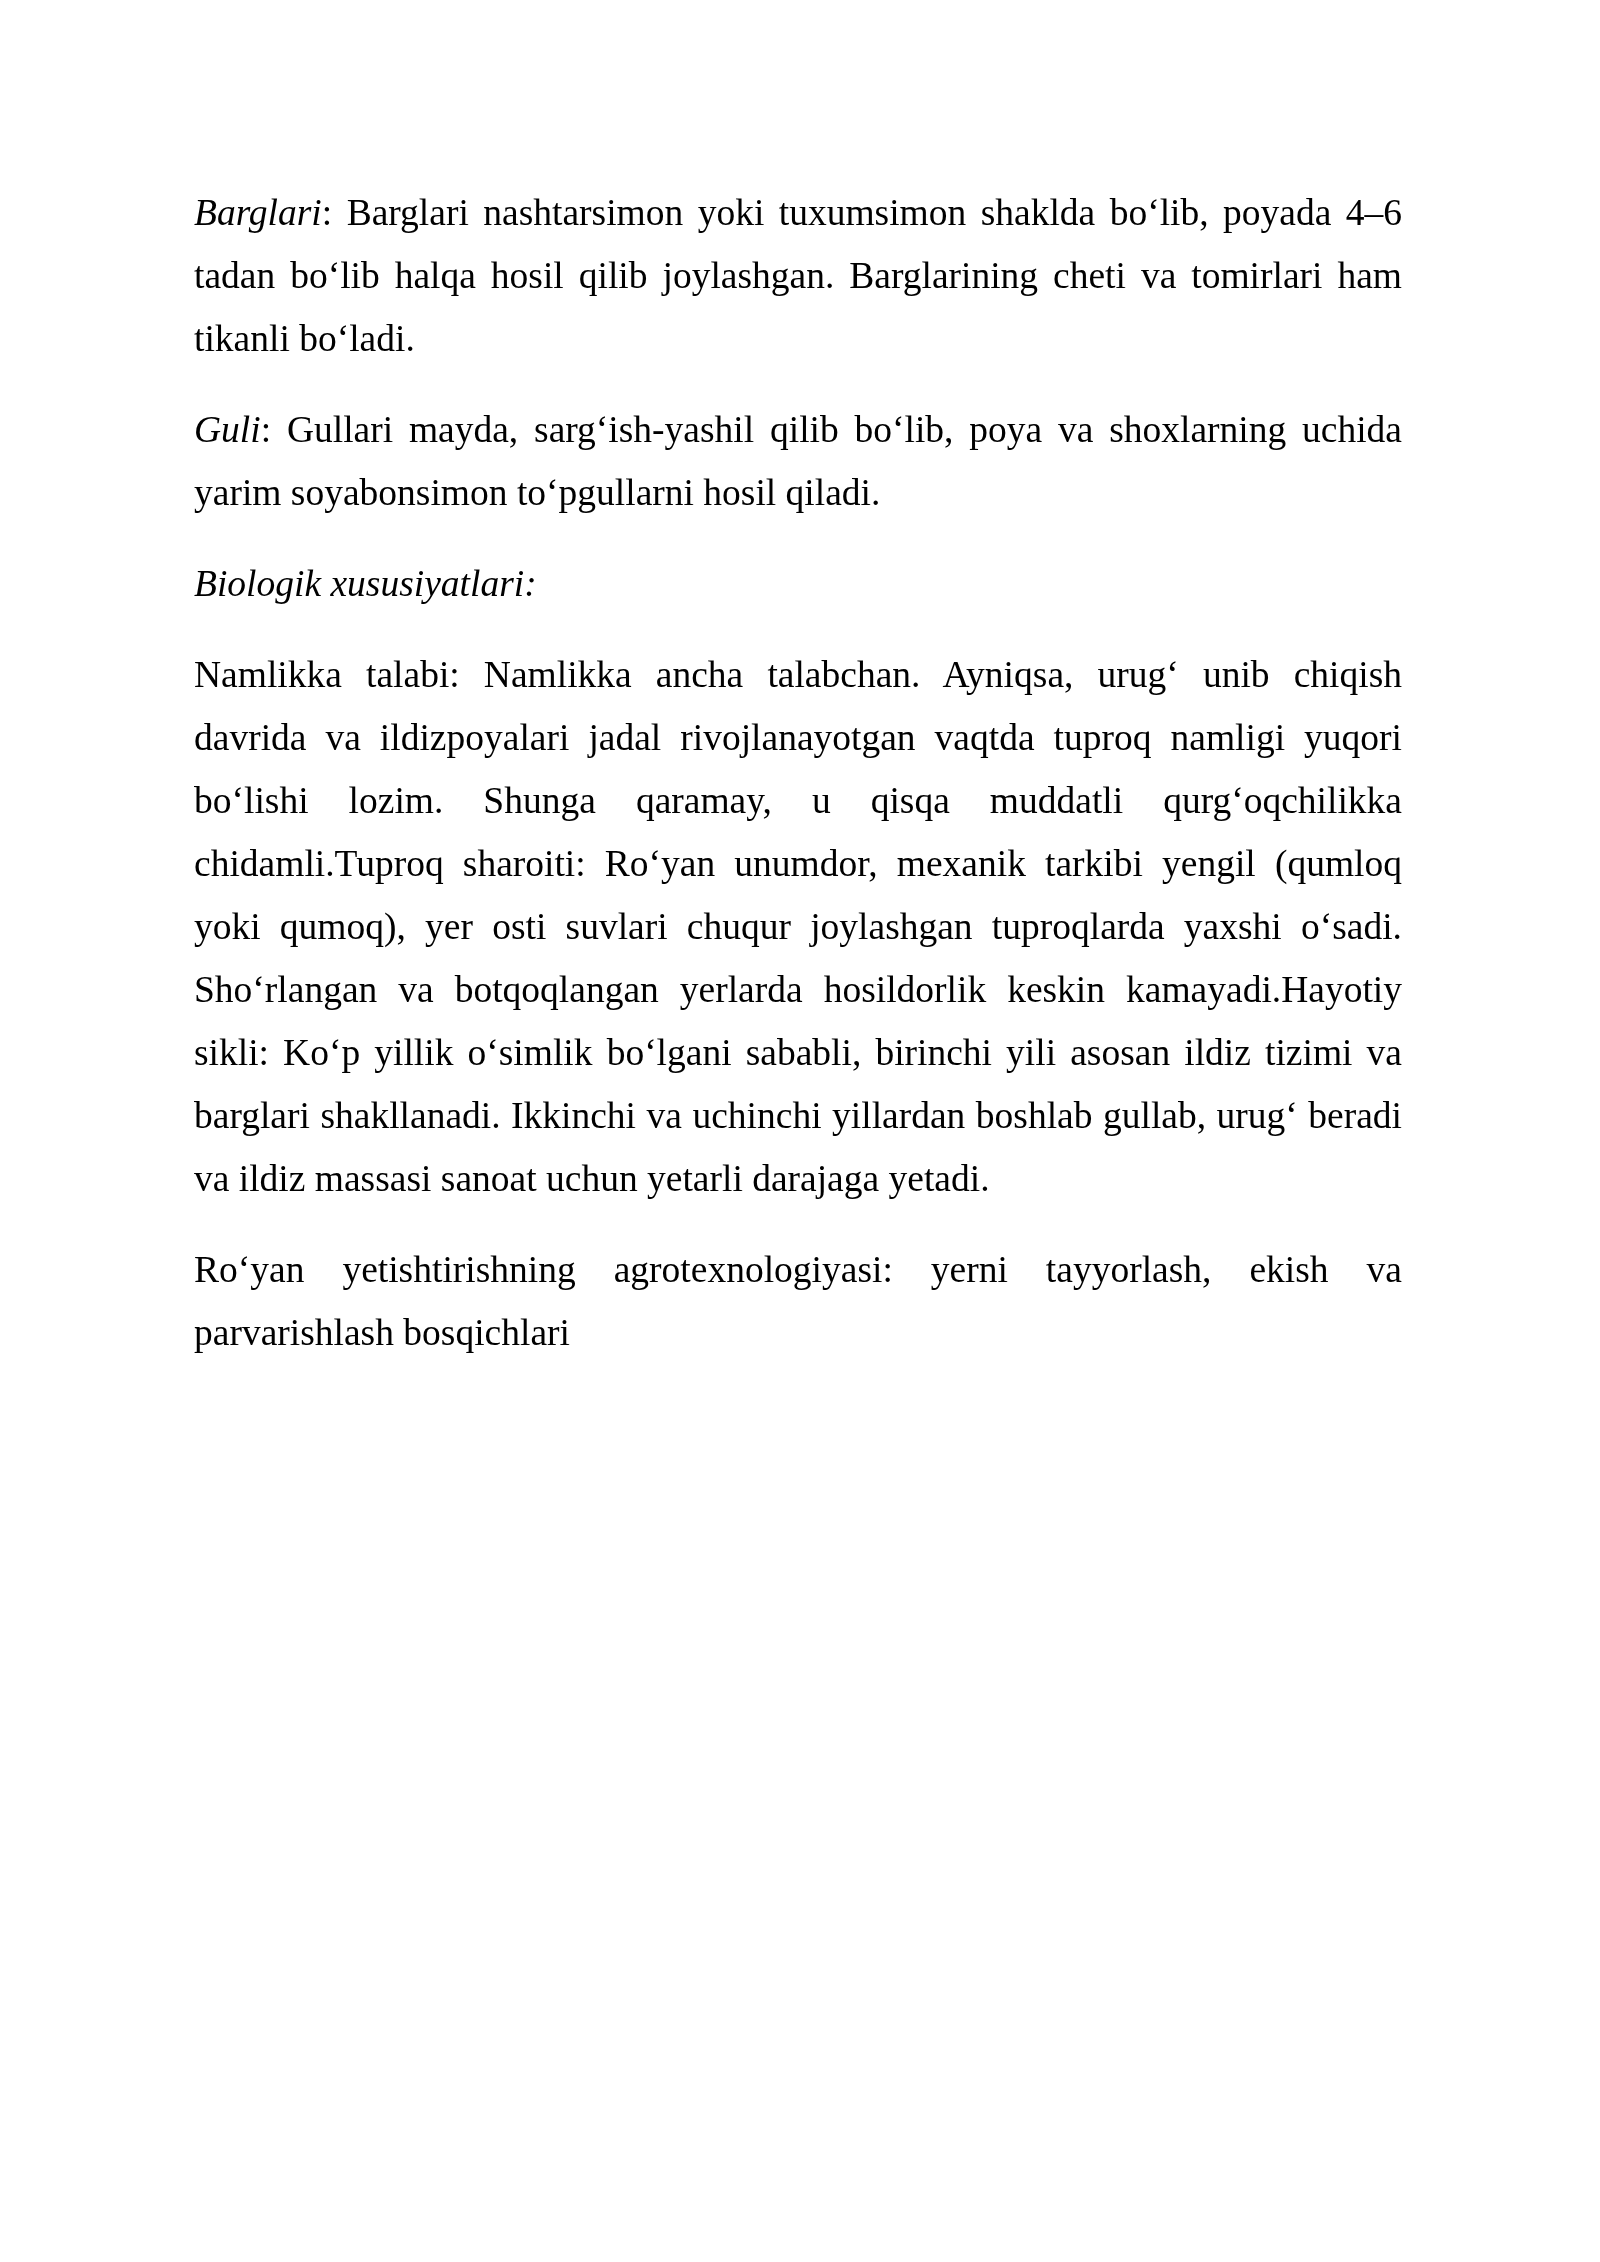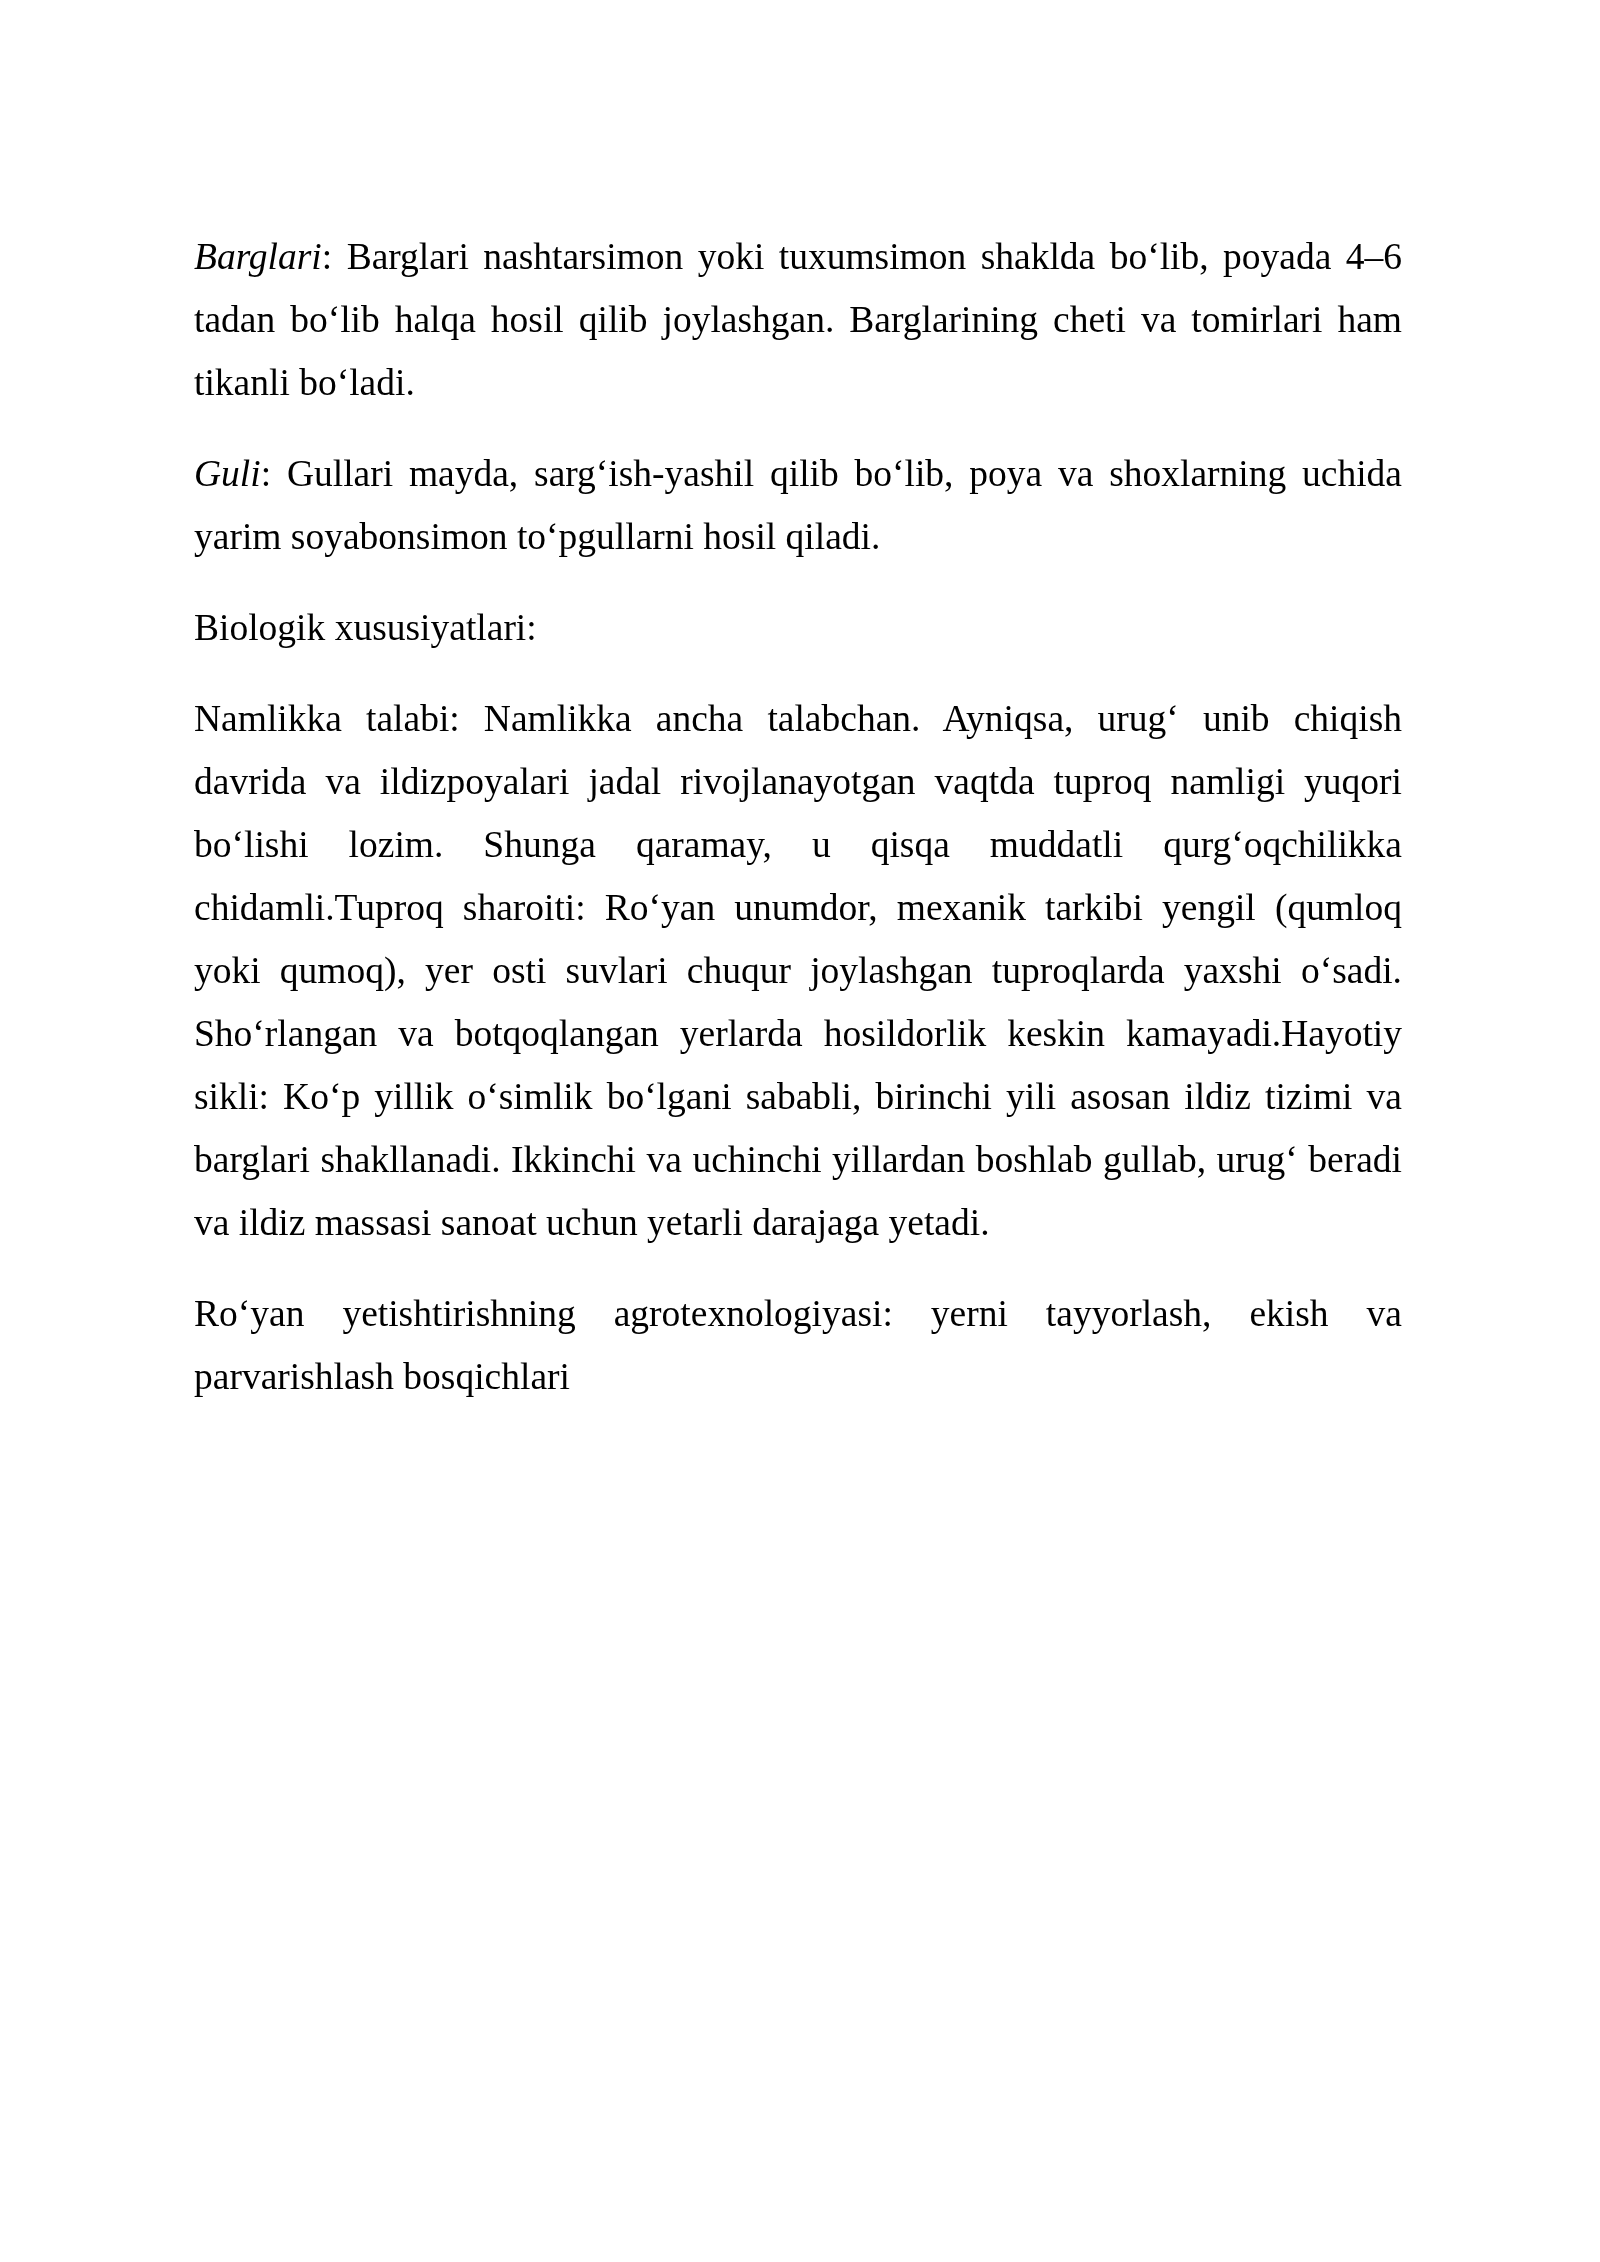--- a/index.html
+++ b/index.html
@@ -6,37 +6,36 @@
     margin: 0;
     padding: 0;
     background: #ffffff;
   }
   .page {
     position: relative;
     width: 1600px;
     height: 1634px;
     background: #ffffff;
     overflow: hidden;
-    margin-top: 44px;
   }
   .content {
     box-sizing: border-box;
     padding: 181px 198px 0 194px;
   }
   .para {
     margin: 0 0 28px 0;
     font-family: "Liberation Serif", "DejaVu Serif", serif;
     font-size: 37.5px;
     line-height: 63px;
     color: #000000;
     text-align: justify;
     word-spacing: normal;
   }
   .lead-italic { font-style: italic; }
-  .para-italic { }
+  .para-italic { font-style: italic; }
   .para-bold { font-weight: normal; }
 </style>
 </head>
 <body>
 
 <div class="page">
   <div class="content">
 
     <p class="para"><span class="lead-italic">Barglari</span><span>: Barglari nashtarsimon yoki tuxumsimon shaklda bo‘lib, poyada 4–6 tadan bo‘lib halqa hosil qilib joylashgan. Barglarining cheti va tomirlari ham tikanli bo‘ladi.</span></p>
 

